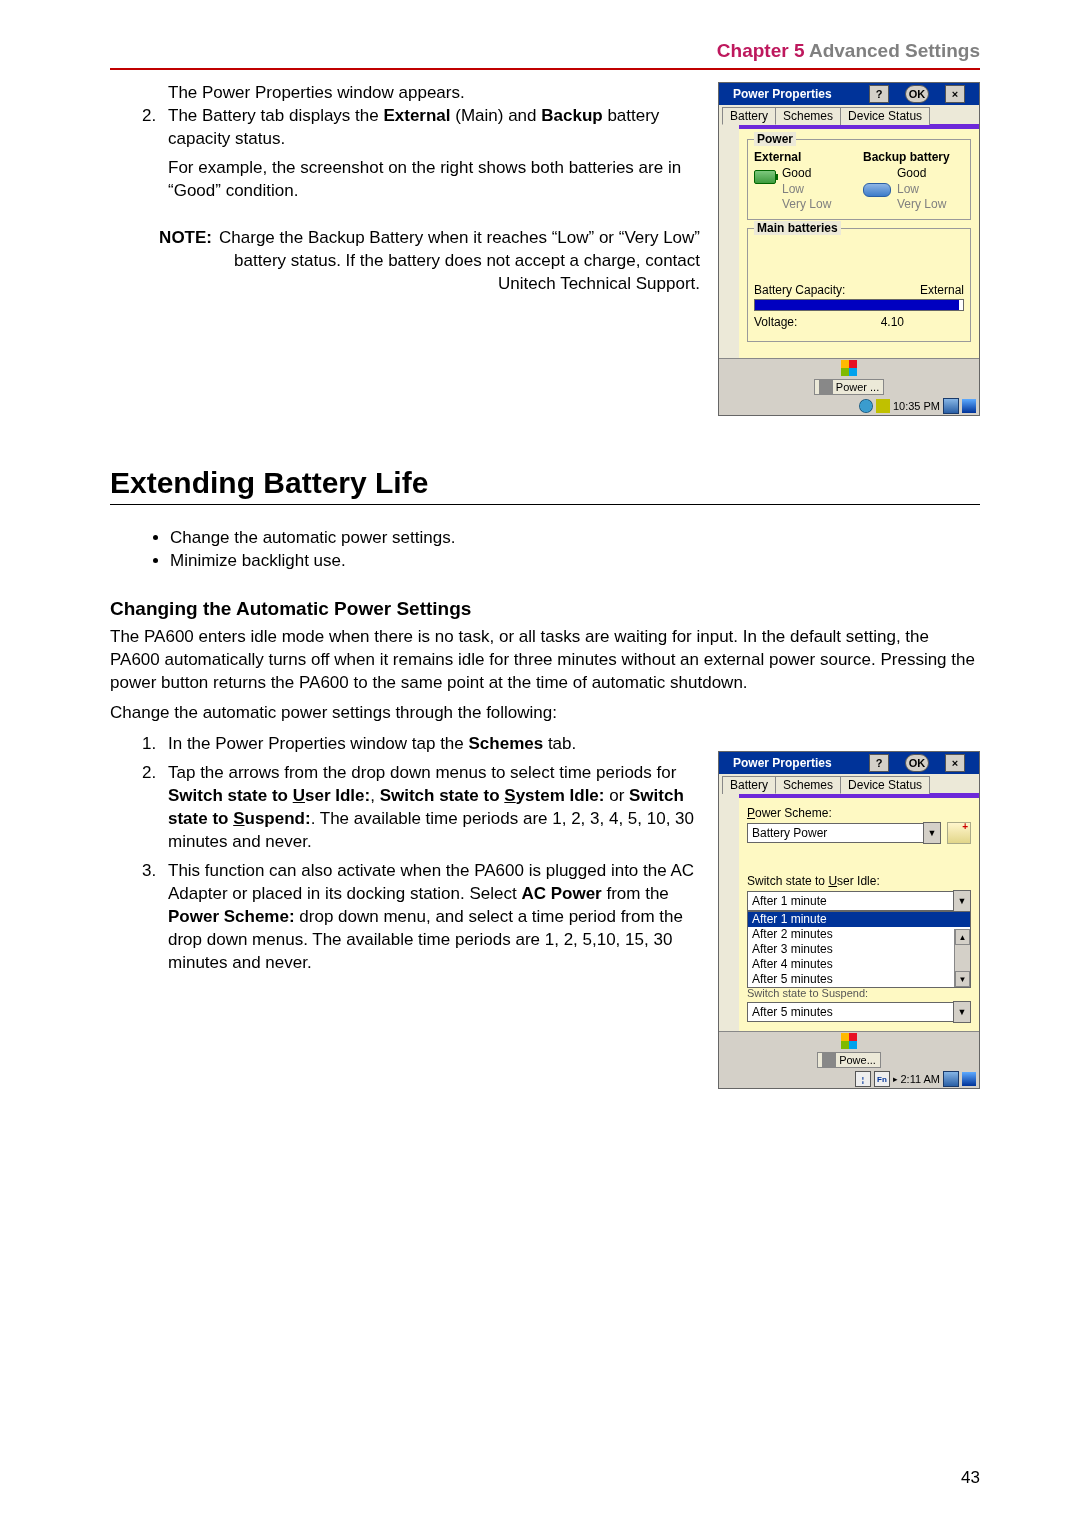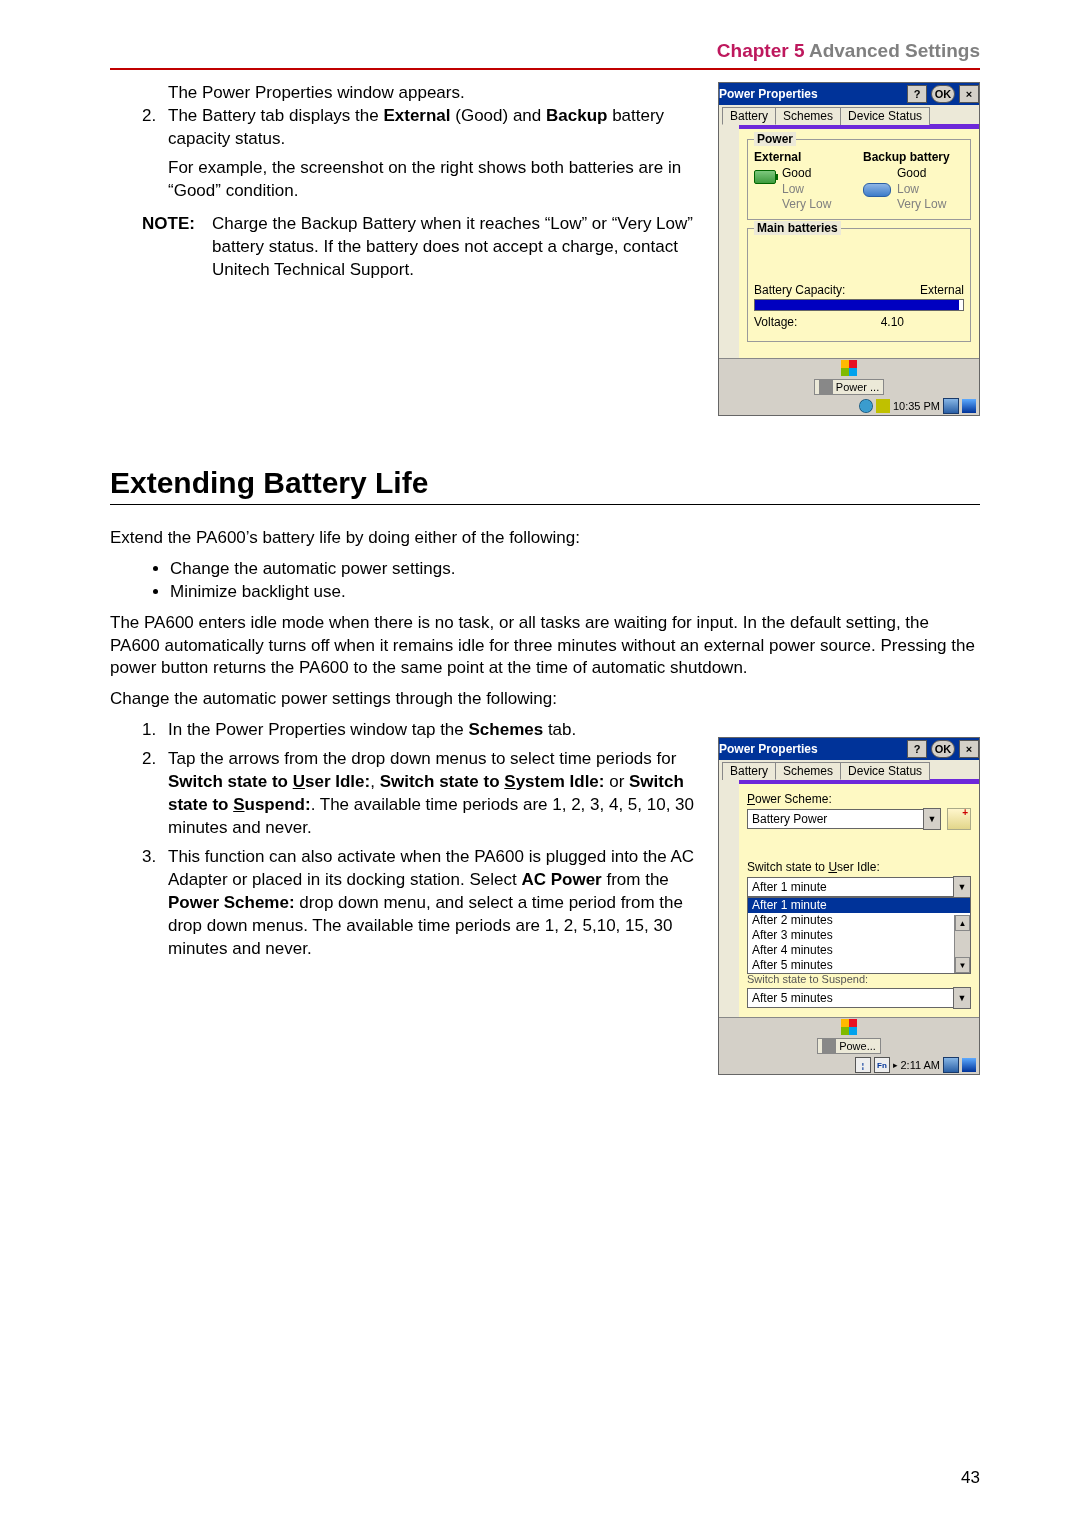--- a/index.html
+++ b/index.html
@@ -56,22 +56,23 @@
     margin: 0 0 6px 0;
     padding-left: 58px;
     position: relative;
   }
   ol.doc-list > li .num {
     position: absolute;
     left: 32px;
   }
   .note-row {
     display: flex;
-    margin-top: 10px;
+    margin-top: 24px;
     padding-left: 32px;
+    text-align: right;
   }
   .note-label {
     font-weight: bold;
     width: 70px;
     flex-shrink: 0;
   }
   .note-text {
     flex: 1;
   }
   h2.section-title {
@@ -118,24 +119,24 @@
     flex-shrink: 0;
     font-family: Tahoma, Arial, sans-serif;
     font-size: 12px;
     background: #ece9d8;
     border: 1px solid #666;
   }
   .wince-titlebar {
     background: #003399;
     color: #fff;
     font-weight: bold;
-    padding: 2px 0;
-    display: flex;
-    align-items: center;
-    gap: 4px;
+    padding: 2px 14px;
+    display: flex;
+    align-items: center;
+    gap: 16px;
   }
   .wince-title {
     flex: 1;
   }
   .tb-btn {
     background: #d4d0c8;
     color: #000;
     border: 1px solid #555;
     font-weight: bold;
     width: 18px;
@@ -353,21 +354,21 @@
     <span class="ch-name">Advanced Settings</span>
   </div>
   <hr class="red-line">
 
   <div class="content-row">
     <div class="text-col">
       <div style="padding-left:58px;">The Power Properties window appears.</div>
       <ol class="doc-list">
         <li>
           <span class="num">2.</span>
-          <span>The Battery tab displays the </span><b>External</b><span> (Good) and </span><b>Backup</b><span> battery capacity status.</span>
+          <span>The Battery tab displays the </span><b>External</b><span> (Main) and </span><b>Backup</b><span> battery capacity status.</span>
           <div style="margin-top:6px;">For example, the screenshot on the right shows both batteries are in “Good” condition.</div>
         </li>
       </ol>
       <div class="note-row">
         <div class="note-label">NOTE:</div>
         <div class="note-text">Charge the Backup Battery when it reaches “Low” or “Very Low” battery status. If the battery does not accept a charge, contact Unitech Technical Support.</div>
       </div>
     </div>
 
     <div class="wince-fig">
@@ -443,26 +444,26 @@
           <span class="tiny-icon ico-desk"></span>
           <span class="tiny-icon ico-conn"></span>
         </div>
       </div>
     </div>
   </div>
 
   <h2 class="section-title">Extending Battery Life</h2>
   <hr class="thin">
 
-  <p class="body-p">Extend the PA600’s battery life by doing either of the following:</p>
   <ul class="bullets">
     <li>Change the automatic power settings.</li>
     <li>Minimize backlight use.</li>
   </ul>
 
+  <h3 class="subsection">Changing the Automatic Power Settings</h3>
   <p class="body-p">The PA600 enters idle mode when there is no task, or all tasks are waiting for input. In the default setting, the PA600 automatically turns off when it remains idle for three minutes without an external power source. Pressing the power button returns the PA600 to the same point at the time of automatic shutdown.</p>
   <p class="body-p">Change the automatic power settings through the following:</p>
 
   <div class="content-row">
     <div class="text-col">
       <ol class="doc-list">
         <li>
           <span class="num">1.</span>
           <span>In the Power Properties window tap the </span><b>Schemes</b><span> tab.</span>
         </li>

